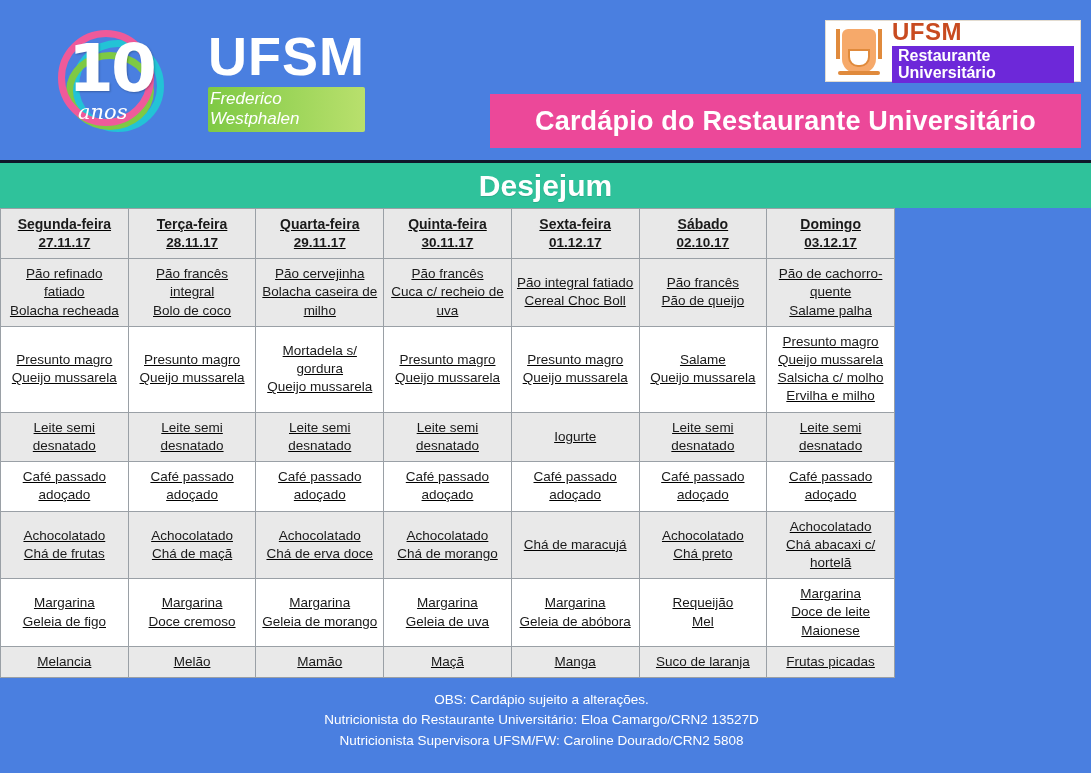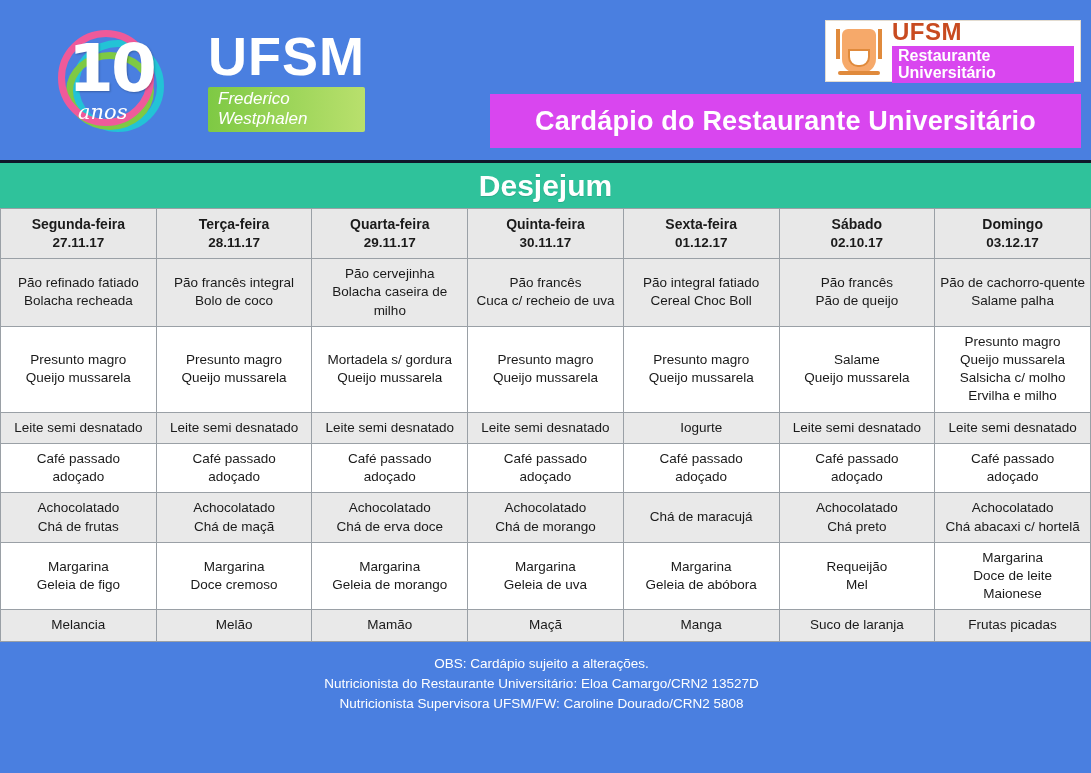--- a/index.html
+++ b/index.html
@@ -83,21 +83,21 @@
     line-height: 1;
     letter-spacing: 1px;
   }
   .logo-text .campus {
     display: inline-block;
     margin-top: 4px;
     background: linear-gradient(90deg,#7ec944,#b9e06d);
     color: #ffffff;
     font-size: 17px;
     font-style: italic;
-    padding: 2px 10px 3px 10px;
+    padding: 2px 10px 3px 2px;
     border-radius: 2px;
   }
 
   .ru-badge {
     position: absolute;
     right: 10px; top: 20px;
     width: 256px; height: 62px;
     background: #ffffff;
     border: 1px solid #e3dcd0;
     display: flex;
@@ -144,34 +144,34 @@
     border-radius: 2px;
   }
   .ru-words { margin-left: 6px; line-height: 1.1; }
   .ru-words .l1 {
     color: #c84b20;
     font-size: 24px;
     font-weight: bold;
     letter-spacing: .5px;
   }
   .ru-words .l2 {
-    background: #d946ef;
+    background: #6d28d9;
     color: #ffffff;
     font-size: 16px;
     font-weight: bold;
     padding: 1px 6px;
     display: inline-block;
   }
 
   .title-banner {
     position: absolute;
     left: 466px; top: 94px;
     right: 10px;
     height: 54px;
-    background: #d946ef;
+    background: #ec4899;
     display: flex;
     align-items: center;
     justify-content: center;
     margin-left: 24px;
   }
   .title-banner span {
     color: #ffffff;
     font-size: 27px;
     font-weight: bold;
     letter-spacing: .2px;
@@ -189,23 +189,24 @@
   }
   .meal-bar span {
     color: #ffffff;
     font-size: 30px;
     font-weight: bold;
     text-shadow: 0 1px 1px rgba(0,0,0,.12);
   }
 
   
   .menu-table {
-    width: 1091px;
+    width: 895px;
     border-collapse: collapse;
     table-layout: fixed;
+    text-decoration: underline;
   }
   .menu-table th, .menu-table td {
     border: 1px solid #9aa0a6;
     text-align: center;
     vertical-align: middle;
     font-size: 13.5px;
     color: #1a1a1a;
     line-height: 1.35;
     padding: 6px 4px;
   }

